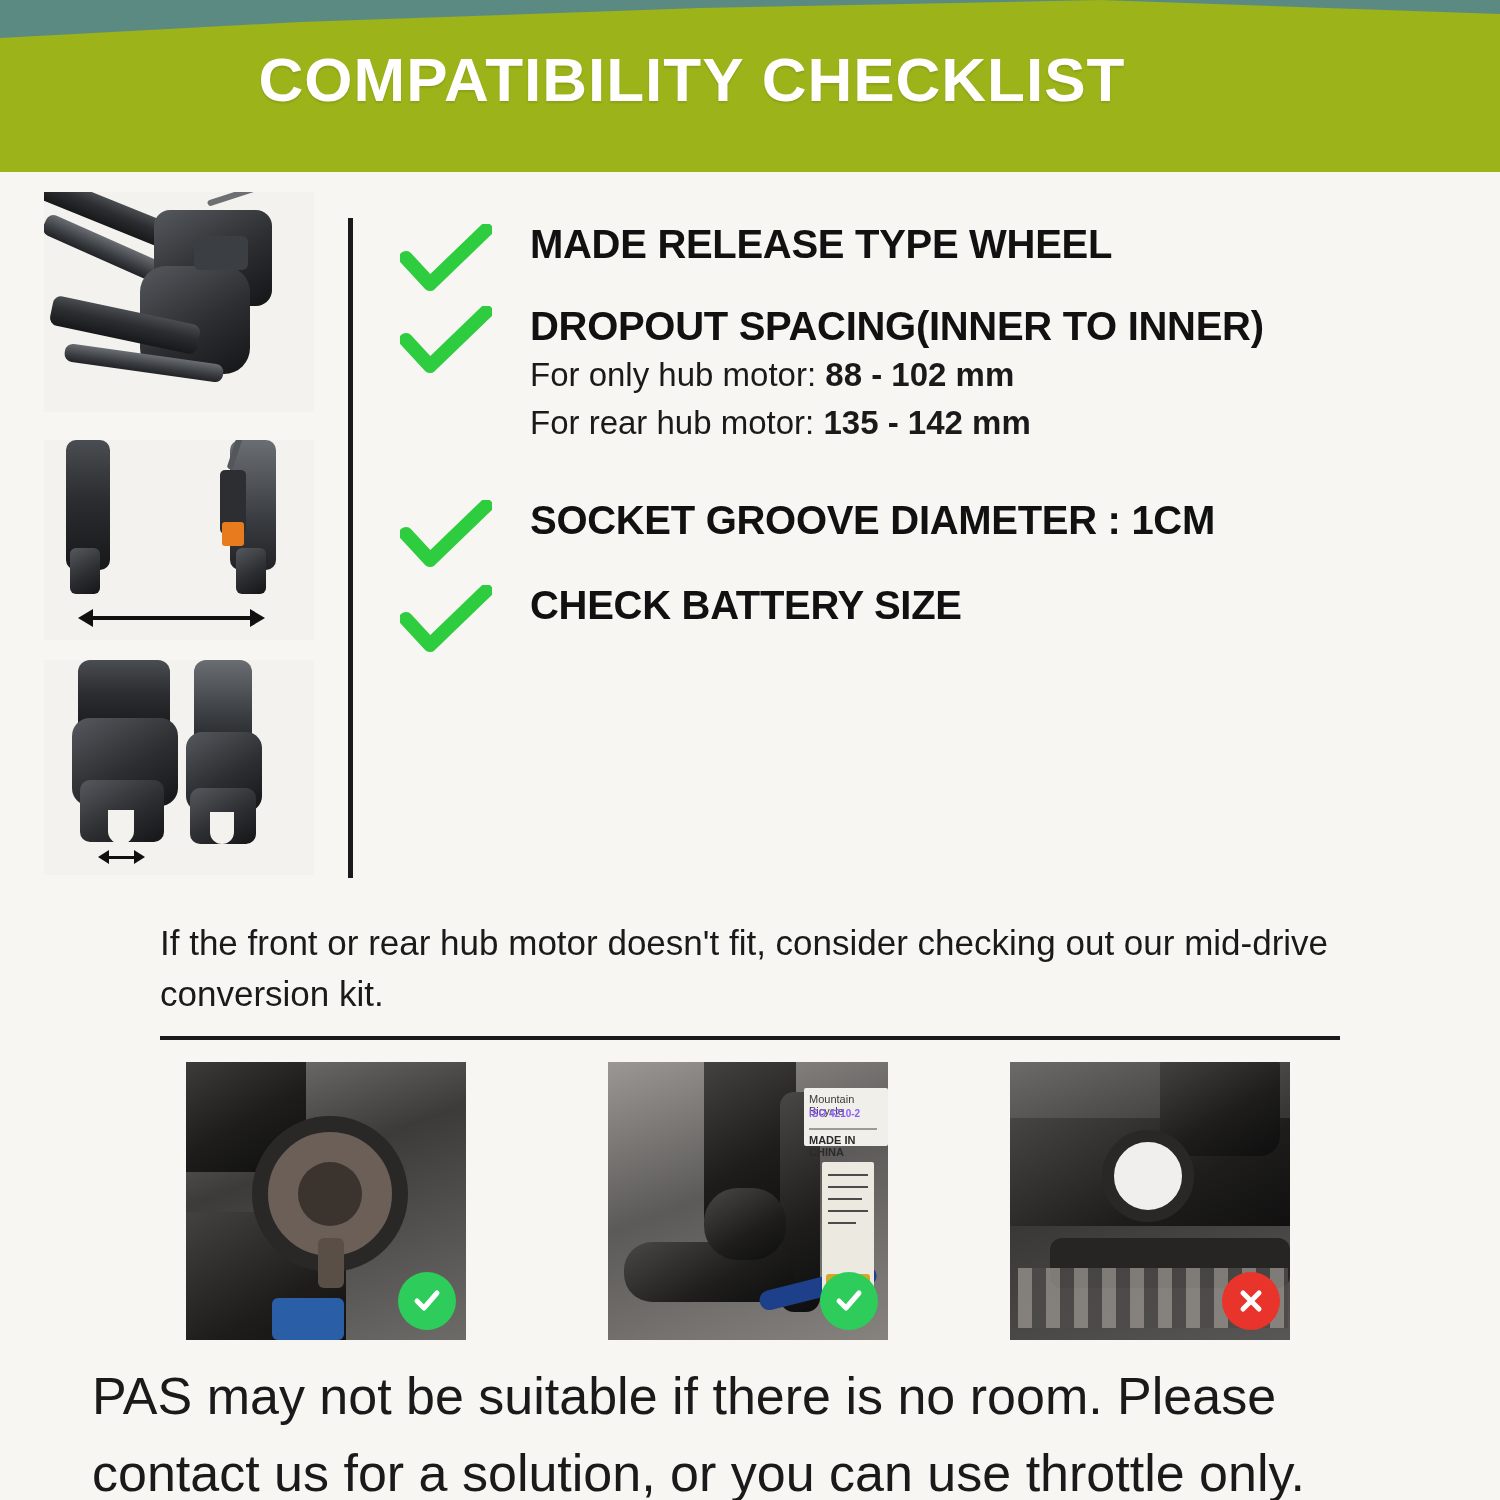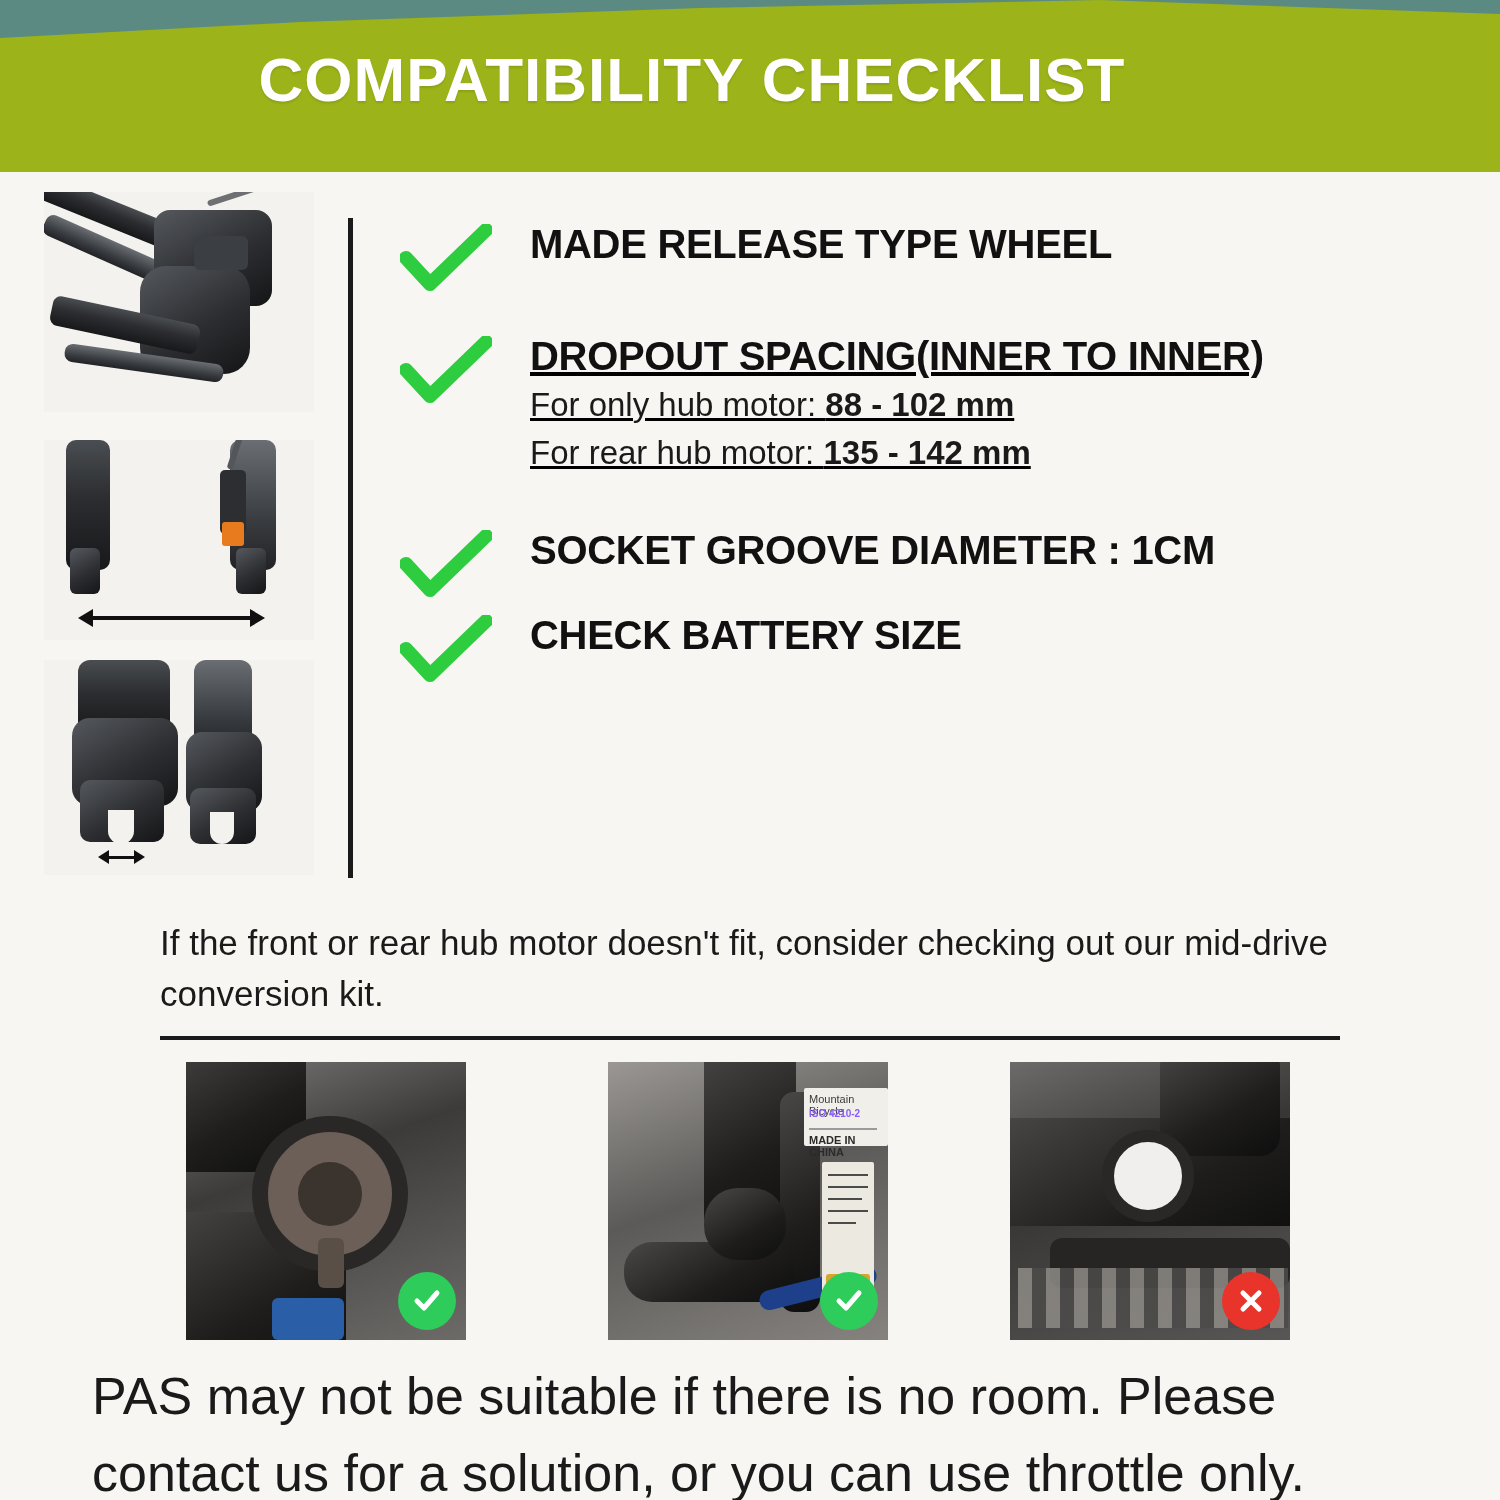--- a/index.html
+++ b/index.html
@@ -143,21 +143,21 @@
   .check-sub {
     font-size: 33px;
     color: #1a1a1a;
     line-height: 1.36;
     margin-top: 4px;
     font-family: "Liberation Sans", sans-serif;
   }
   .check-sub b { font-weight: bold; }
 
   .row1 { margin-top: 16px; }
-  .row2 { margin-top: 67px; text-decoration: underline; }
+  .row2 { margin-top: 37px; }
   .row3 { margin-top: 52px; }
   .row4 { margin-top: 40px; }
 
   
   .note-1 {
     position: absolute;
     left: 160px;
     top: 918px;
     width: 1180px;
     font-size: 35px;

